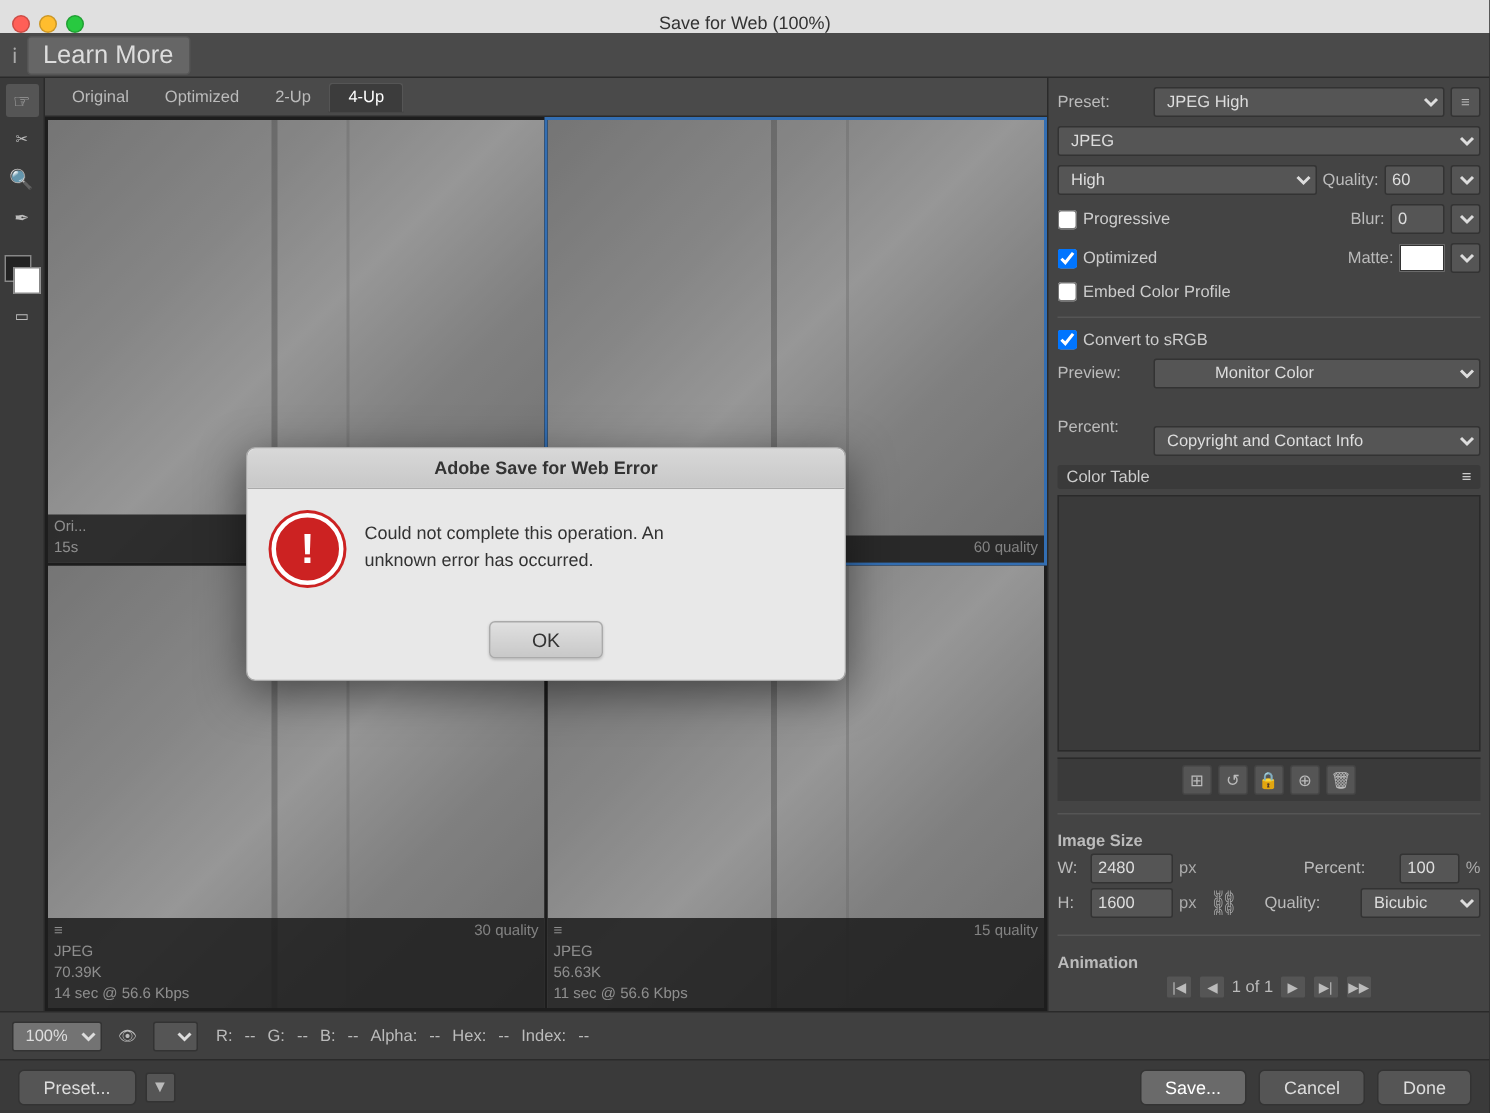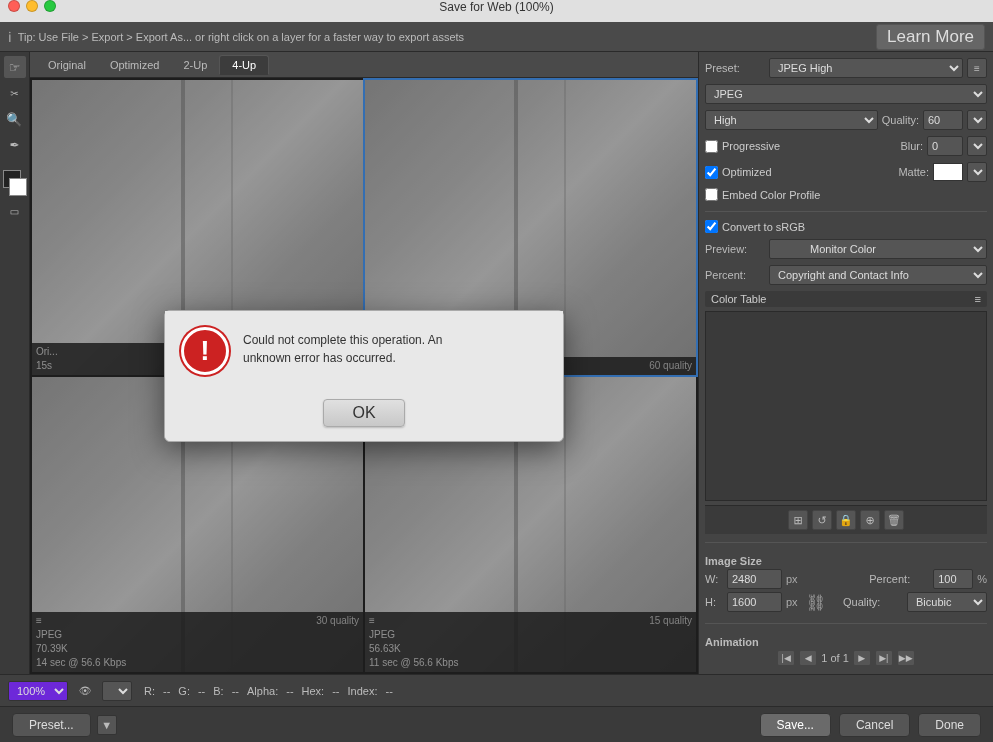--- a/index.html
+++ b/index.html
@@ -12,21 +12,21 @@
       height: 742px;
       overflow: hidden;
       position: relative;
     }
 
     
     .titlebar {
       background: #e0e0e0;
       height: 22px;
       display: flex;
-      align-items: flex-start;
+      align-items: flex-end;
       justify-content: center;
       position: relative;
     }
     .titlebar-buttons {
       position: absolute;
       left: 8px;
       display: flex;
       gap: 6px;
       align-items: center;
     }
@@ -421,21 +421,21 @@
       justify-content: center;
       padding: 8px 16px 14px;
       background: #e8e8e8;
       border-radius: 0 0 6px 6px;
     }
     .ok-btn {
       background: linear-gradient(to bottom, #e0e0e0, #c8c8c8);
       border: 1px solid #aaa;
       border-radius: 4px;
       padding: 4px 28px;
-      font-size: 16px;
+      font-size: 13px;
       cursor: pointer;
       color: #333;
       box-shadow: 0 1px 2px rgba(0,0,0,0.2);
     }
 
     
     .page-row {
       display: flex;
       align-items: center;
       justify-content: center;
@@ -460,21 +460,20 @@
   <div class="titlebar-buttons">
     <div class="tb-btn tb-close"></div>
     <div class="tb-btn tb-min"></div>
     <div class="tb-btn tb-max"></div>
   </div>
   <span class="titlebar-title">Save for Web (100%)</span>
 </div>
 
 <div class="tipbar">
   <span class="tipbar-icon">ℹ</span>
-  <span class="tipbar-text">Tip: Use File &gt; Export &gt; Export As... or right click on a layer for a faster way to export assets</span>
   <button class="learn-more-btn">Learn More</button>
 </div>
 
 <div style="display:flex; height: calc(742px - 22px - 30px - 32px - 36px);">
 
   <div class="toolbar-left">
     <div class="tool-btn active">☞</div>
     <div class="tool-btn" style="font-size:10px;">✂</div>
     <div class="tool-btn">🔍</div>
     <div class="tool-btn" style="font-size:12px;">✒</div>
@@ -529,20 +528,21 @@
           <span class="quality-right">15 quality</span>
           <span>≡</span><br>
           <span>JPEG</span><br>
           <span>56.63K</span><br>
           <span>11 sec @ 56.6 Kbps</span>
         </div>
       </div>
 
       <div class="dialog-overlay">
         <div class="dialog">
+          <div class="dialog-titlebar">Adobe Save for Web Error</div>
           <div class="dialog-body">
             <div class="error-icon">
               <span class="error-icon-inner">!</span>
             </div>
             <div class="dialog-message">
               <span>Could not complete this operation. An</span><br>
               <span>unknown error has occurred.</span>
             </div>
           </div>
           <div class="dialog-footer">
@@ -619,21 +619,21 @@
 
     <div class="panel-row">
       <span class="panel-label">Preview:</span>
       <select style="flex:1;padding-left:36px;">
         <option>Monitor Color</option>
       </select>
     </div>
 
     <div class="panel-row">
       <span class="panel-label">Percent:</span>
-      <select style="flex:1;">
+      <select style="flex:1;margin-top:19px;">
         <option>Copyright and Contact Info</option>
         <option>None</option>
         <option>All</option>
       </select>
     </div>
 
     <div class="color-table-header">
       <span>Color Table</span>
       <span style="cursor:pointer;">≡</span>
     </div>
@@ -692,21 +692,21 @@
         <div class="page-nav-btn">▶</div>
         <div class="page-nav-btn">▶|</div>
         <div class="page-nav-btn">▶▶</div>
       </div>
     </div>
   </div>
 </div>
 
 <div class="status-bar">
   <div class="status-tools">
-    <select style="width:60px; background:#6d28d9; color:#ddd; border:1px solid #333; border-radius:2px; font-size:11px;">
+    <select style="width:60px; background:#737373; color:#ddd; border:1px solid #333; border-radius:2px; font-size:11px;">
       <option>100%</option>
       <option>50%</option>
       <option>200%</option>
     </select>
     <div class="tool-btn" style="font-size:10px;">👁</div>
     <select style="width:30px; background:#555; color:#ddd; border:1px solid #333; border-radius:2px; font-size:11px;"></select>
   </div>
   <div class="color-info">
     <span>R:</span>
     <span>--</span>

